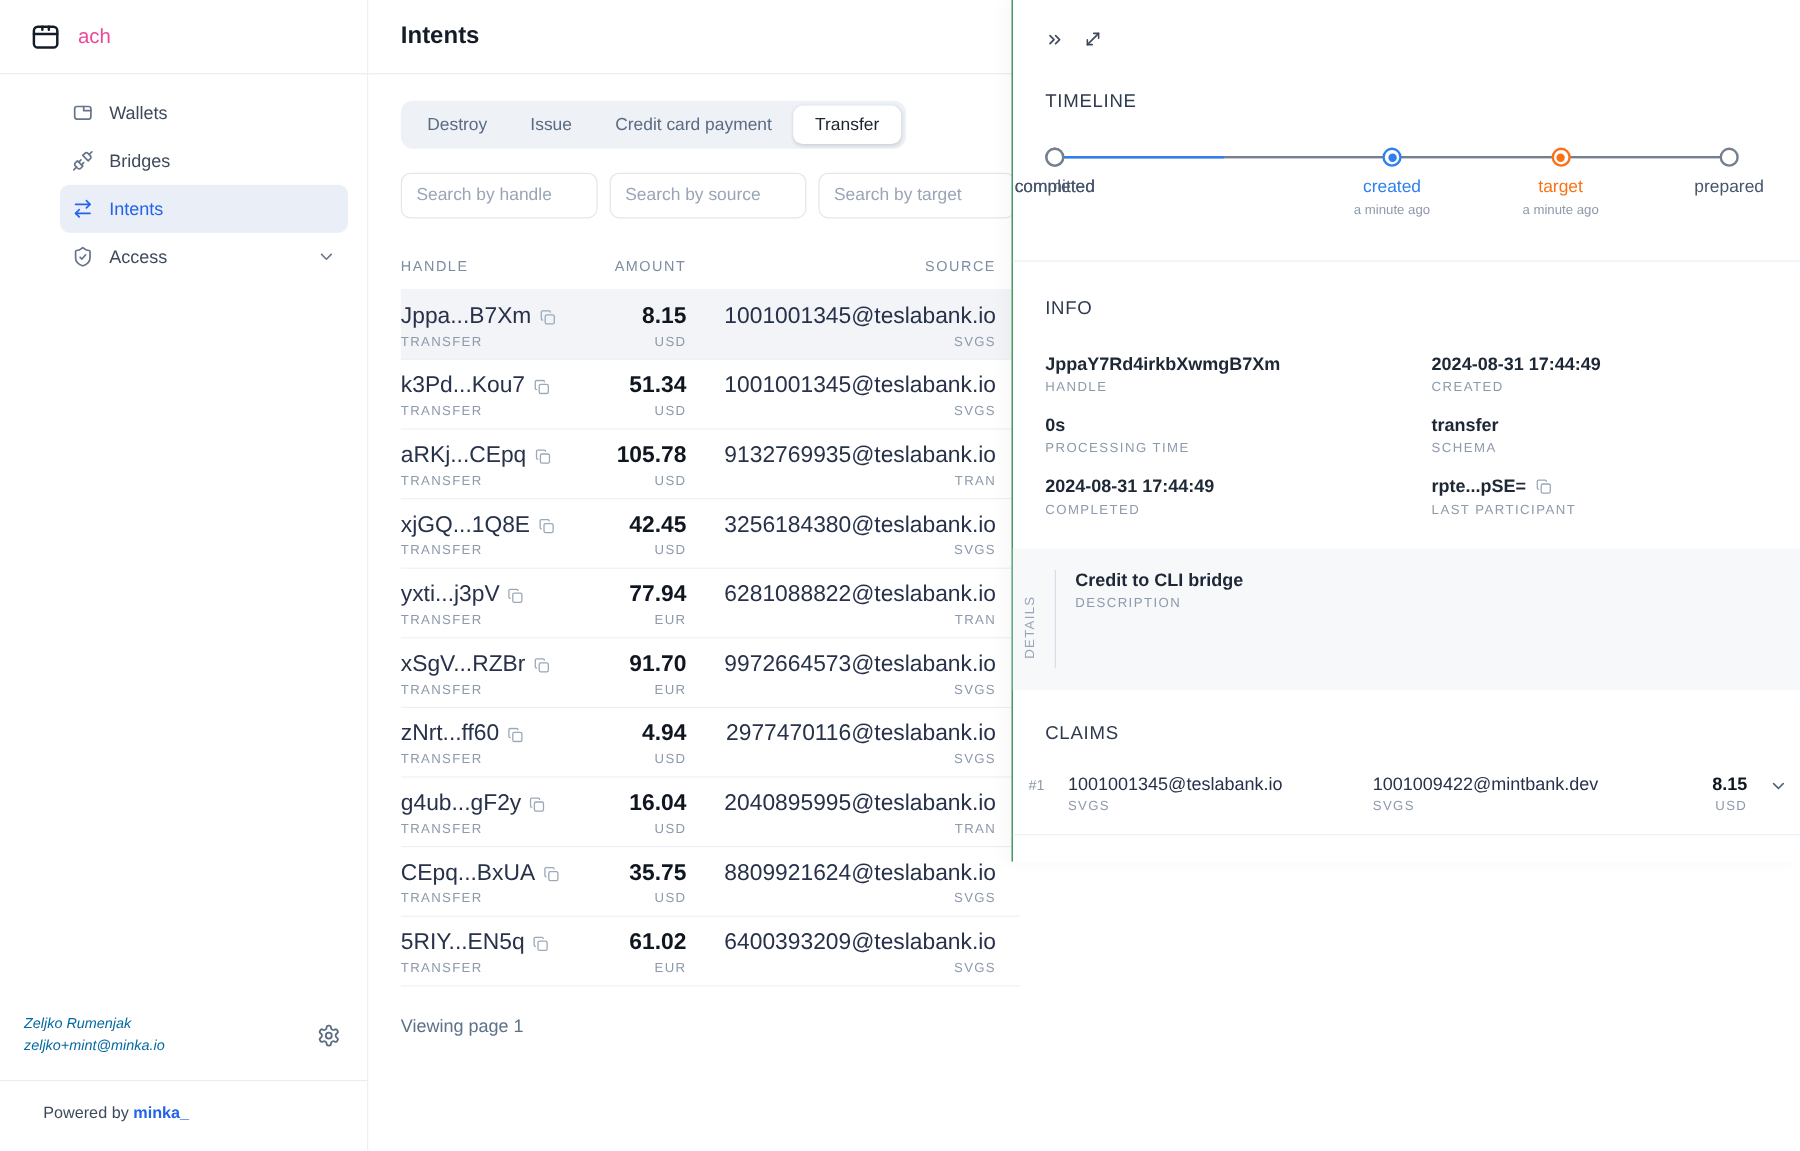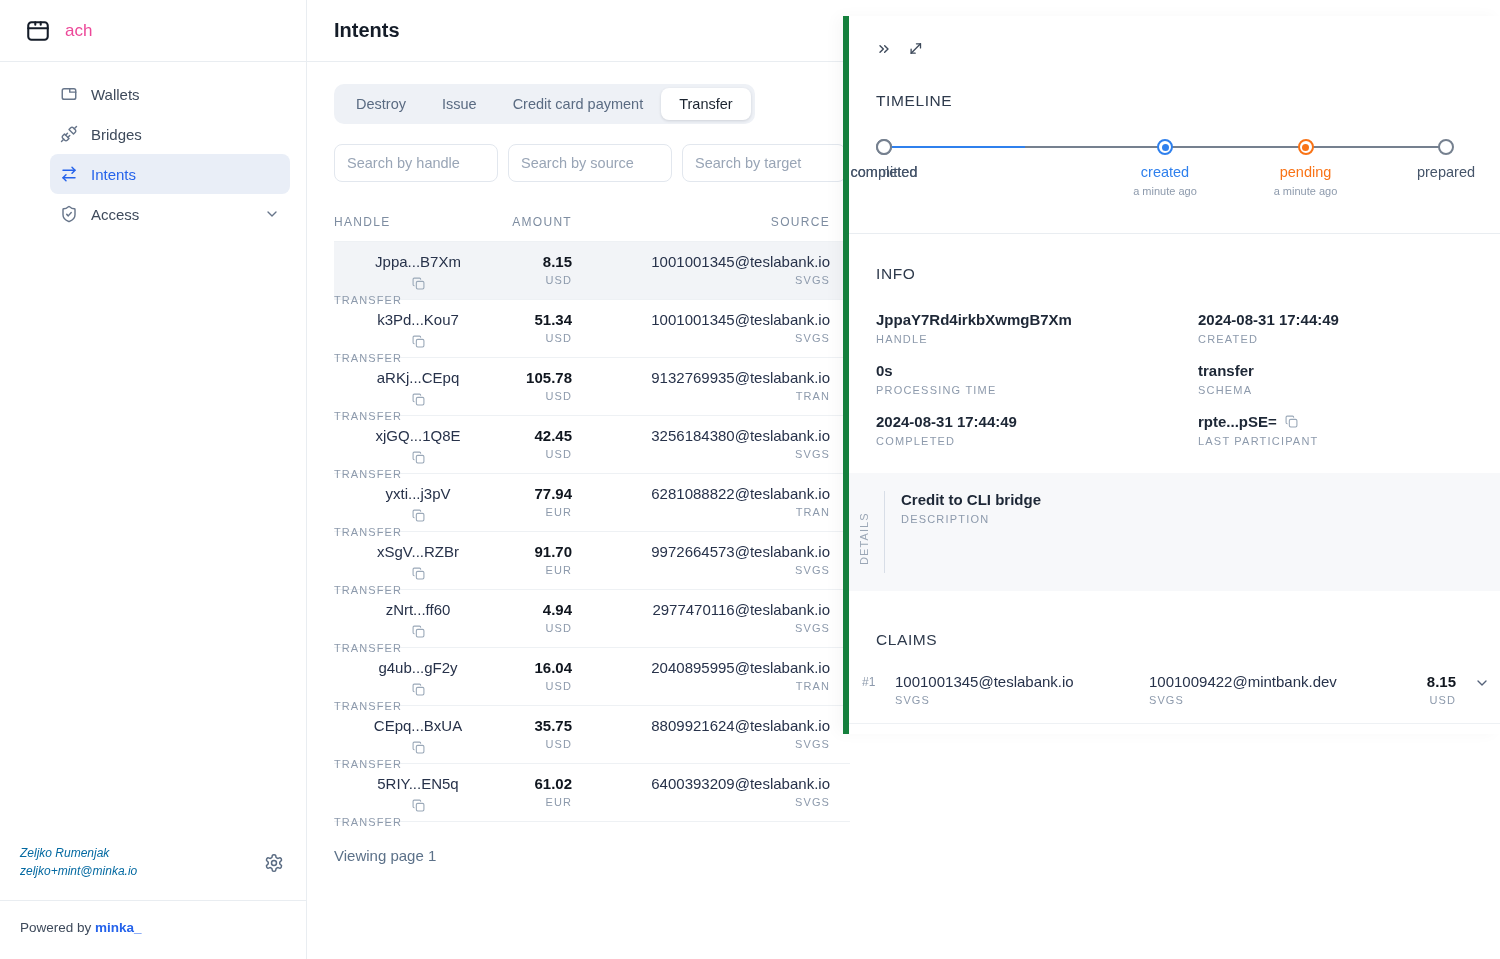--- a/index.html
+++ b/index.html
@@ -21,21 +21,21 @@
   .nav { padding:12px 16px 0; display:flex; flex-direction:column;margin-left:34px; }
   .nav-item { height:40px; border-radius:8px; display:flex; align-items:center; gap:13px; padding:0 10px; font-size:15px; color:#3e4a5b; cursor:pointer; }
   .nav-item .ni-icon { color:#67758a; }
   .nav-item.active { background:#e9eef7; color:#2563eb; }
   .nav-item.active .ni-icon { color:#2563eb; }
   .nav-chevron { margin-left:auto; color:#67758a; }
   .sidebar-spacer { flex:1; }
   .user-block { display:flex; align-items:center; padding:0 22px 0 20px; margin-bottom:20px; }
   .user-lines { line-height:1.45; font-size:12px; color:#0369a1;font-style:italic; }
   .gear-btn { margin-left:auto; color:#5a6b82; cursor:pointer; }
-  .powered { border-top:1px solid #e9edf1; padding:19px 20px 24px; font-size:13.5px; color:#3e4a5b; }
+  .powered { border-top:1px solid #e9edf1; padding:19px 36px 24px; font-size:13.5px; color:#3e4a5b; }
   .powered .brand { color:#2563eb; font-weight:700; cursor:pointer; }
 
   
   .main { position:absolute; left:307px; top:0; right:0; height:959px; background:#fff; }
   .main-header { height:62px; border-bottom:1px solid #e9edf1; display:flex; align-items:center; padding:0 27px; }
   .main-title { font-size:20px; font-weight:600; color:#141c28; }
   .content { padding:22px 0 0 27px; }
 
   .tabs { display:inline-flex; background:#eef1f6; border-radius:10px; padding:4px; }
   .tab { padding:8px 18px; font-size:14.5px; color:#5a6b82; border-radius:8px; cursor:pointer; white-space:nowrap; }
@@ -45,31 +45,31 @@
   .search-input { width:164px; height:38px; border:1px solid #e2e7ee; border-radius:8px; padding:0 12px; font-size:14.5px; color:#16202e; background:#fff; outline:none; }
   .search-input::placeholder { color:#99a5b6; }
 
   .table { margin-top:21px; width:516px; }
   .thead { display:flex; padding:12px 0; font-size:12px; letter-spacing:1.3px; color:#7e8da1; border-bottom:1px solid #eef1f4; }
   .col-handle { width:168px; }
   .col-amount { width:70px; text-align:right; }
   .col-source { flex:1; text-align:right; padding-right:20px; }
   .row { display:flex; height:58px; padding-top:11px; border-bottom:1px solid #eef1f4; cursor:pointer; }
   .row.selected { background:#f2f4f7; }
-  .cell-main { font-size:15px; color:#27324a;flex-direction:column; }
+  .cell-main { font-size:19px; color:#27324a; }
   .handle-line { display:flex; align-items:center; gap:7px; color:#27324a; }
   .copy-ic { color:#9aa8b8; cursor:pointer; }
   .amount-main { font-weight:700; color:#10161f; }
   .cell-sub { margin-top:4px; font-size:11px; letter-spacing:1.1px; color:#8d9aac; }
   .paging { margin-top:25px; font-size:15px; color:#5c7189; }
 
   
   .panel {
-    position:absolute; left:843px; top:16px; width:657px; height:718px; background:#fff;
-    border-left:6px solid #15803d; box-shadow:-6px 0 14px rgba(16,24,40,.03);
+    position:absolute; left:843px; top:0; width:657px; height:718px; background:#fff;
+    border-left:1px solid #15803d; box-shadow:-6px 0 14px rgba(16,24,40,.03);
     padding:0 27px;
   }
   .panel-icons { padding-top:25px; display:flex; gap:16px; color:#3e4a5b; }
   .panel-icon { cursor:pointer; }
   .section-heading { font-size:15.5px; letter-spacing:.6px; color:#2e3a4c; }
   .h-timeline { margin-top:35px; }
   .timeline { position:relative; margin-top:29px; margin-left:8px; width:562px; height:70px; }
   .tl-line { position:absolute; top:6.5px; left:0; width:100%; height:2.5px; background:#75808f; }
   .tl-line-progress { position:absolute; top:6.5px; left:0; width:25%; height:2.5px; background:#2f80ed; z-index:1; }
   .tl-step { position:absolute; top:0; transform:translateX(-50%); display:flex; flex-direction:column; align-items:center; width:130px; z-index:2; }
@@ -98,21 +98,21 @@
   .details-side-label {
     position:absolute; left:9px; top:8px; height:84px;
     writing-mode:vertical-rl; transform:rotate(180deg);
     font-size:11px; letter-spacing:1.1px; color:#9aa6b5; text-align:center;
   }
   .details-rule { width:1px; flex:none; background:#d8dee7; margin:2px 0; min-height:82px; }
   .details-content { padding:2px 0 0 16px; }
   .details-value { font-size:15px; font-weight:700; color:#1d2736; }
   .details-label { margin-top:5px; font-size:11px; letter-spacing:1.2px; color:#8d9aac; }
 
-  .h-claims { margin-top:40px; }
+  .h-claims { margin-top:28px; }
   .claim-row { display:flex; margin:24px 0 0 -14px; align-items:flex-start; }
   .claim-index { width:33px; flex:none; padding-top:2px; font-size:12px; color:#8d9aac; }
   .claim-source { width:254px; flex:none; }
   .claim-target { flex:1; }
   .claim-amount { text-align:right; padding-right:18px; }
   .claim-chevron { flex:none; padding-top:2px; margin-right:-17px; color:#55637a; cursor:pointer; }
   .claim-main { font-size:15px; color:#27324a; }
   .claim-amount .claim-main { font-weight:700; color:#10161f; }
   .claim-border { height:1px; background:#eef1f4; margin:17px -27px 0; }
 </style>
@@ -486,21 +486,21 @@
   <div class="timeline">
     <div class="tl-line"></div>
     <div class="tl-line-progress"></div>
     <div class="tl-step done">
       <div class="tl-dot"></div>
       <div class="tl-label">created</div>
       <div class="tl-sub">a minute ago</div>
     </div>
     <div class="tl-step active">
       <div class="tl-dot"></div>
-      <div class="tl-label">pending</div>
+      <div class="tl-label">target</div>
       <div class="tl-sub">a minute ago</div>
     </div>
     <div class="tl-step">
       <div class="tl-dot"></div>
       <div class="tl-label">prepared</div>
     </div>
     <div class="tl-step">
       <div class="tl-dot"></div>
       <div class="tl-label">committed</div>
     </div>

